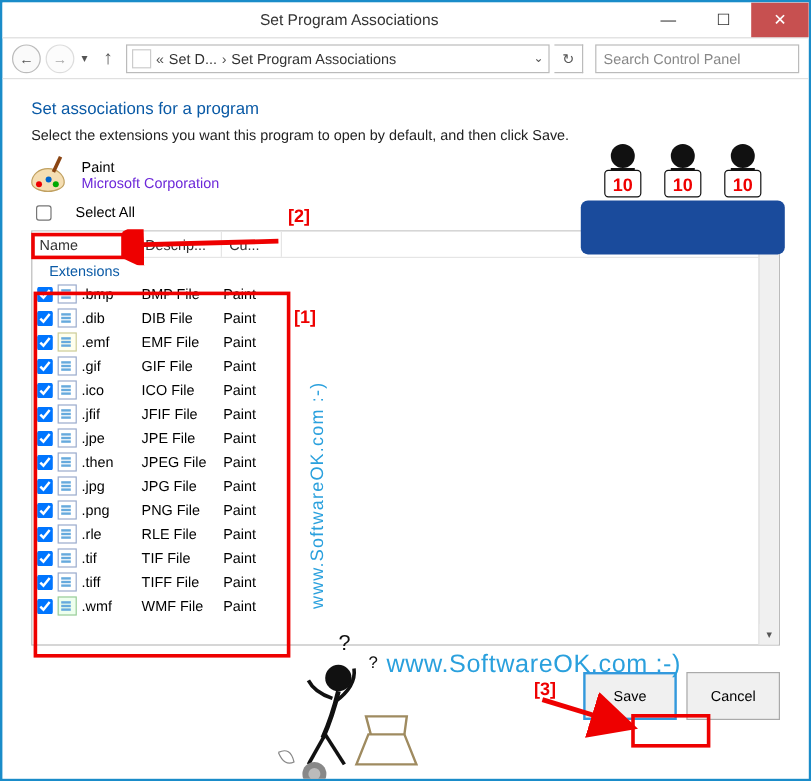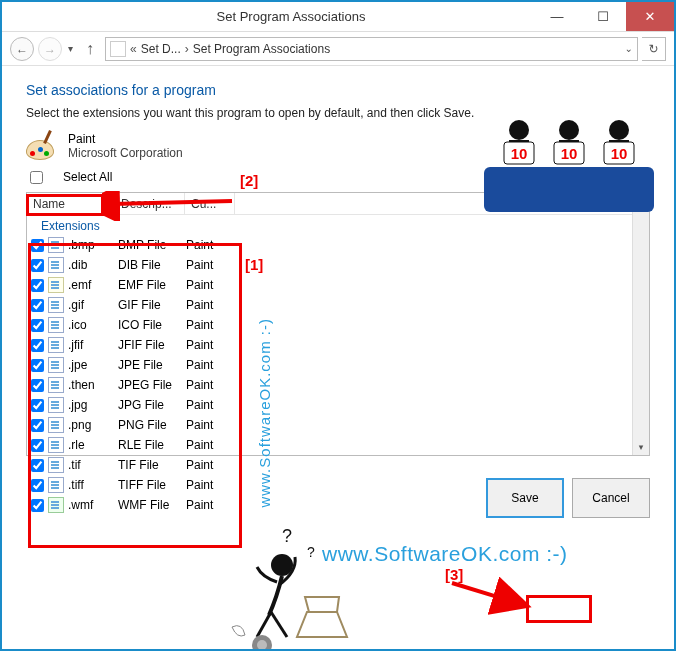--- a/index.html
+++ b/index.html
@@ -25,24 +25,24 @@
 .instruction { font-size: 12px; color: #222; margin-bottom: 10px; }
 .proginfo { display: flex; align-items: center; gap: 10px; margin-bottom: 6px; }
 .paint-icon { width: 32px; height: 32px; position: relative; }
 .paint-icon .palette { width: 28px; height: 20px; background: #f5deb3; border: 1px solid #c0a060; border-radius: 50% 50% 50% 50% / 60% 60% 40% 40%; position: absolute; bottom: 2px; }
 .paint-icon .dot { width: 5px; height: 5px; border-radius: 50%; position: absolute; }
 .paint-icon .d1 { background: #e00; bottom: 6px; left: 4px; }
 .paint-icon .d2 { background: #06c; bottom: 10px; left: 12px; }
 .paint-icon .d3 { background: #0a0; bottom: 6px; left: 18px; }
 .paint-icon .brush { width: 3px; height: 14px; background: #8b4513; position: absolute; top: 0; left: 20px; transform: rotate(25deg); }
 .progname { font-size: 12px; }
-.progcorp { font-size: 12px; color: #404040; }
+.progcorp { font-size: 12px; color: #6d28d9; }
 .selectall-wrap { display: flex; align-items: center; gap: 20px; font-size: 12px; padding: 2px 4px; width: fit-content; position: relative; }
 .selectall-wrap input { width: 13px; height: 13px; }
-.listpanel { border: 1px solid #bbb; margin-top: 6px; height: 264px; position: relative; background: #fff; }
+.listpanel { border: 1px solid #bbb; margin-top: 6px; height: 346px; position: relative; background: #fff; }
 .listheader { height: 22px; border-bottom: 1px solid #e5e5e5; display: flex; font-size: 12px; background: #fff; }
 .listheader .col { border-right: 1px solid #e5e5e5; padding: 2px 6px; color: #333; display: flex; align-items: center; }
 .col-n { width: 88px; }
 .col-d { width: 70px; }
 .col-c { width: 50px; }
 .grouphead { color: #0a5aa6; font-size: 12px; padding: 4px 8px 2px 14px; }
 .rows { font-size: 12px; }
 .row { display: flex; align-items: center; height: 20px; padding-left: 4px; gap: 2px; }
 .row input { width: 13px; height: 13px; margin-right: 2px; }
 .ficon { width: 16px; height: 16px; border: 1px solid #9ac; background: #fff; margin-right: 2px; display: inline-block; position: relative; }
@@ -90,20 +90,23 @@
   <div class="up-icon">↑</div>
   <div class="addressbar">
     <span class="addr-icon"></span>
     <span class="sep">«</span>
     <span class="crumb">Set D...</span>
     <span class="sep">›</span>
     <span class="crumb">Set Program Associations</span>
     <span class="addr-dd">⌄</span>
   </div>
   <div class="refresh">↻</div>
+  <div class="searchbox">
+    <span>Search Control Panel</span>
+  </div>
 </div>
 
 <div class="content">
   <div class="heading">Set associations for a program</div>
   <div class="instruction">Select the extensions you want this program to open by default, and then click Save.</div>
   <div class="proginfo">
     <div class="paint-icon">
       <div class="palette"></div>
         <div class="dot d1"></div>
         <div class="dot d2"></div>

